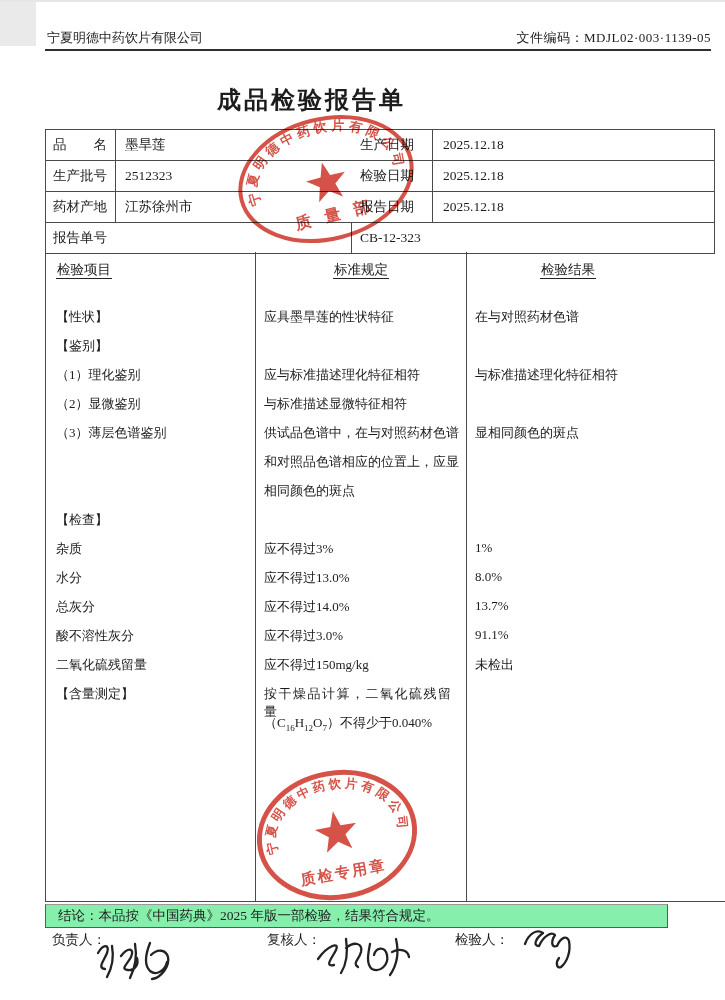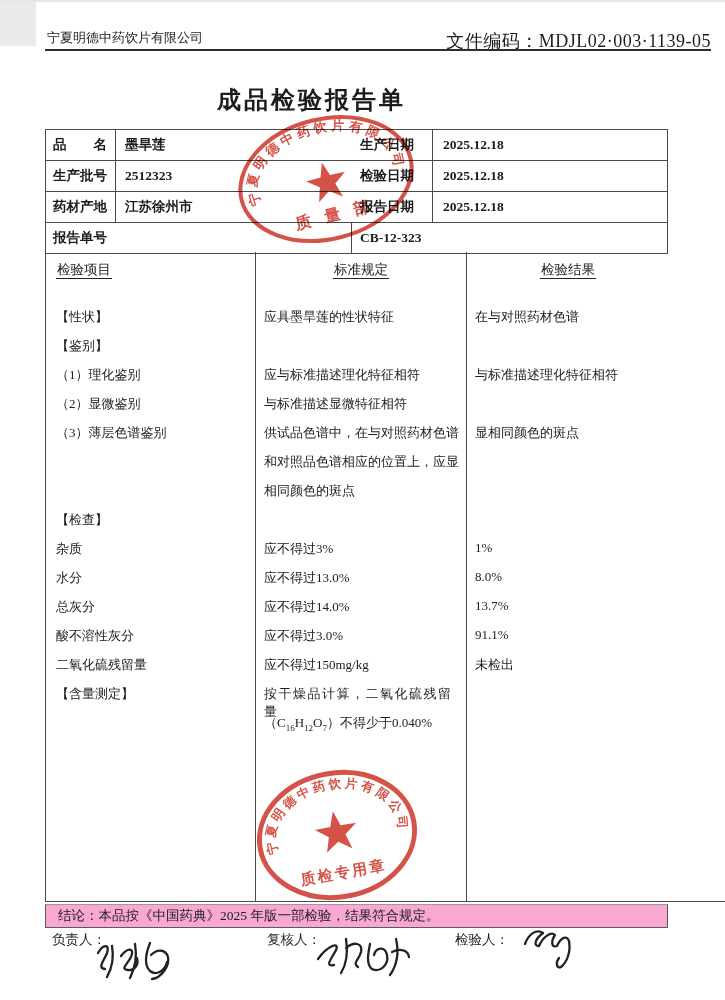--- a/index.html
+++ b/index.html
@@ -6,29 +6,29 @@
   body{
     width:725px;height:1000px;position:relative;background:#ffffff;
     font-family:"Liberation Serif","DejaVu Serif",serif;color:#1c1c1c;
     overflow:hidden;
   }
   .scan-corner{position:absolute;left:0;top:0;width:36px;height:46px;background:#eaeaea;}
   .scan-top{position:absolute;left:0;top:0;width:725px;height:2px;background:#e6e6e6;}
 
   
   .hdr-company{position:absolute;left:47px;top:29px;font-size:13px;}
-  .hdr-code{position:absolute;right:14px;top:29px;font-size:18px;letter-spacing:.5px;text-align:center;}
+  .hdr-code{position:absolute;right:14px;top:29px;font-size:13px;letter-spacing:.5px;text-align:center;}
   .hdr-rule{position:absolute;left:45px;top:49px;width:666px;height:2px;background:#2e2e2e;}
 
   
   .title{position:absolute;left:0;top:84px;width:623px;text-align:center;
          font-size:24px;font-weight:bold;letter-spacing:3px;}
 
   
-  .info{position:absolute;left:45px;top:129px;width:623px;border:1px solid #4a4a4a;border-bottom:none;box-sizing:border-box;background:transparent;font-weight:bold;}
+  .info{position:absolute;left:45px;top:129px;width:670px;border:1px solid #4a4a4a;border-bottom:none;box-sizing:border-box;background:transparent;}
   .irow{display:flex;height:30px;border-bottom:1px solid #4a4a4a;align-items:stretch;font-size:13.5px;}
   .icell{display:flex;align-items:center;box-sizing:border-box;}
   .ilabel{width:70px;border-right:1px solid #4a4a4a;padding-left:7px;}
   .ival{width:237px;padding-left:9px;}
   .ilabel2{width:80px;border-right:1px solid #4a4a4a;padding-left:7px;}
   .ival2{flex:1;padding-left:10px;}
   .irow-report .rlabel{width:306px;padding-left:7px;border-right:1px solid #4a4a4a;}
   .irow-report .rval{flex:1;padding-left:8px;}
 
   
@@ -46,21 +46,21 @@
   .trow{display:flex;height:29px;font-size:13px;}
   .c1{width:209px;padding-left:10px;box-sizing:border-box;}
   .c2{width:211px;padding-left:9px;box-sizing:border-box;}
   .c3{width:203px;padding-left:9px;box-sizing:border-box;}
   .spaced{letter-spacing:1.5px;}
   sub{font-size:9px;}
 
   
   .concl{position:absolute;left:45px;top:904px;width:623px;height:24px;
          border:1px solid #5a5a5a;border-top-color:#9a9a9a;box-sizing:border-box;
-         display:flex;align-items:center;padding-left:12px;font-size:13.5px;background:#f9a8d4;}
+         display:flex;align-items:center;padding-left:12px;font-size:13.5px;background:#86efac;}
 
   
   .signer{position:absolute;font-size:13.5px;top:931px;}
   .signer-1{left:52px;} .signer-2{left:267px;} .signer-3{left:455px;}
   .sig{position:absolute;}
   .sig-1{left:88px;top:933px;} .sig-2{left:312px;top:928px;} .sig-3{left:520px;top:922px;}
   .sig path{stroke:#222;stroke-width:2.3;fill:none;stroke-linecap:round;stroke-linejoin:round;}
 
   
   .stamp{position:absolute;mix-blend-mode:multiply;opacity:.88;}

